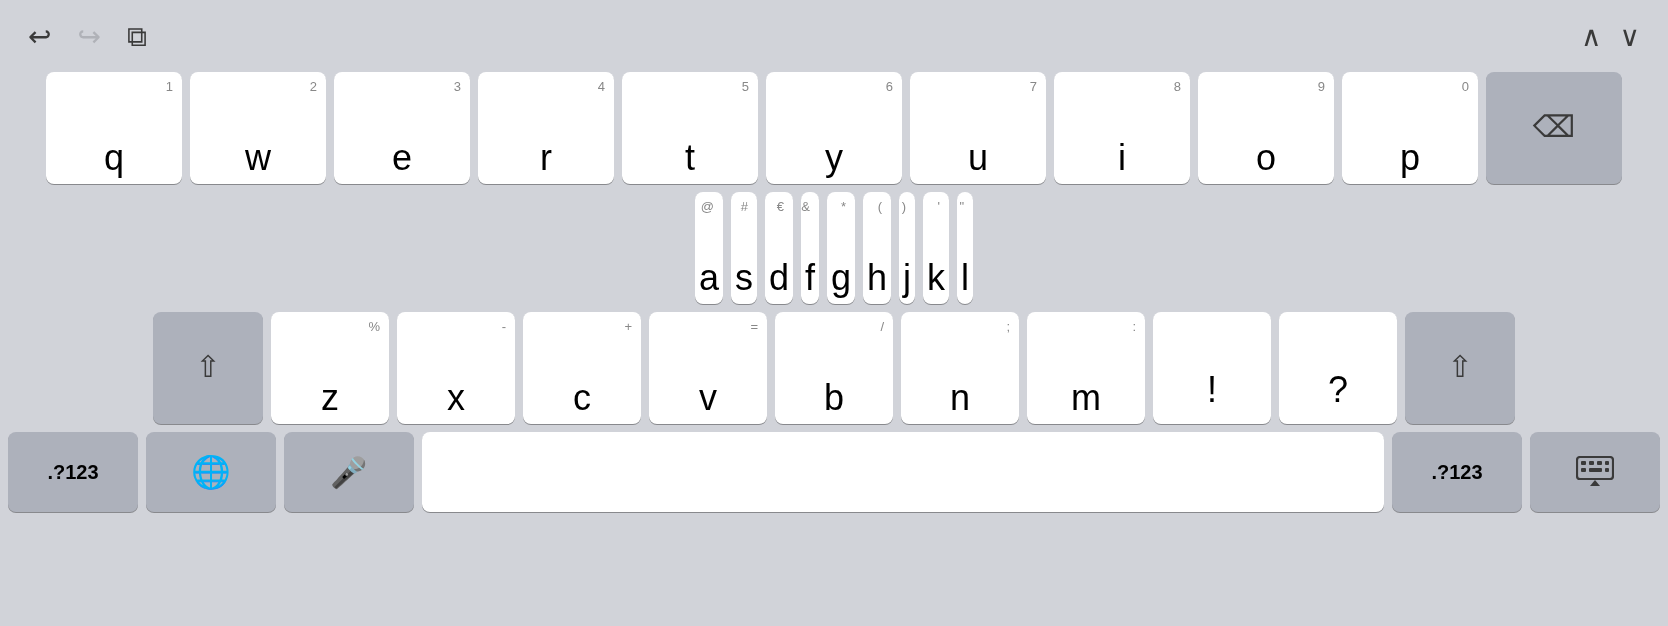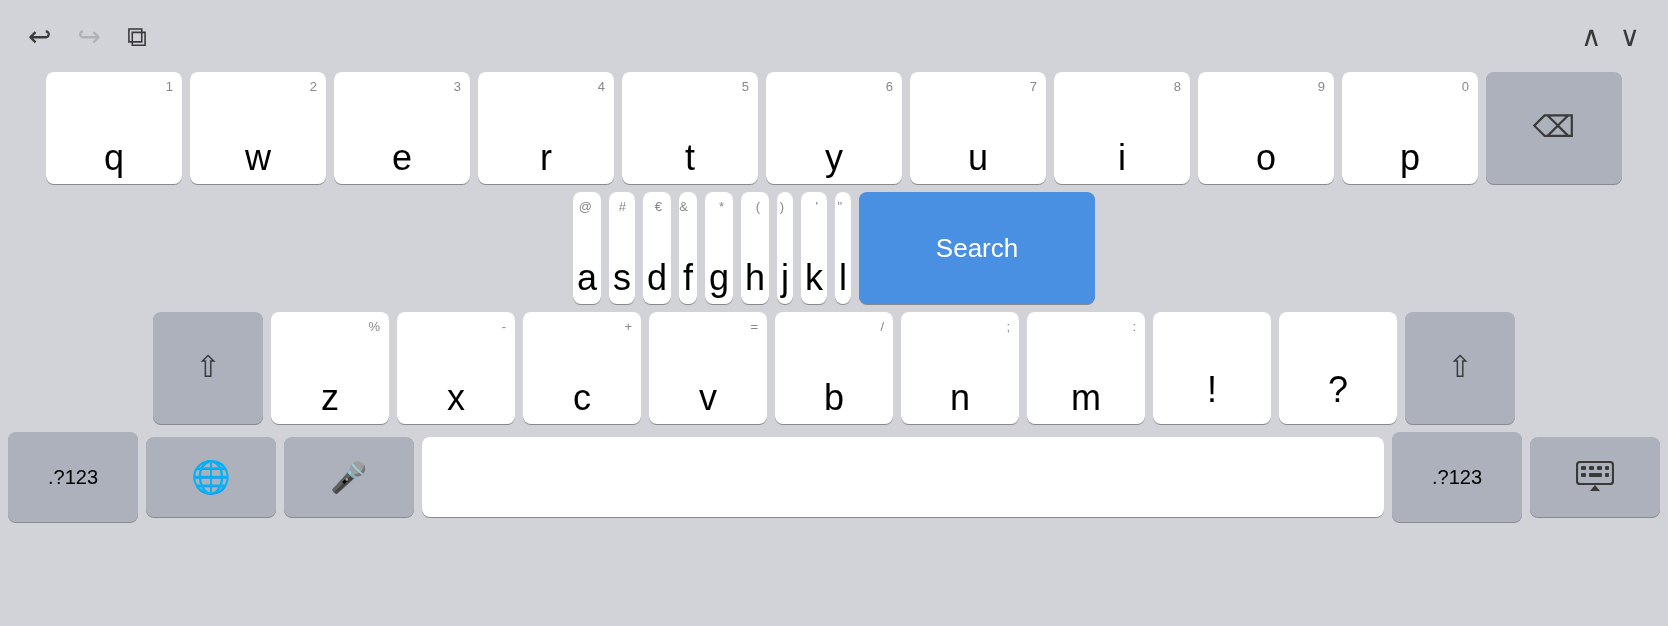--- a/index.html
+++ b/index.html
@@ -138,25 +138,25 @@
     .row3 .key { width: 118px; }
 
     
     .row4 {
       gap: 8px;
     }
     .key-numbers {
       width: 130px;
       background: #adb1bb;
       font-size: 20px;
-      font-weight: 400;
-      display: flex;
-      align-items: center;
-      justify-content: center;
-      height: 90px;
+      font-weight: 700;
+      display: flex;
+      align-items: center;
+      justify-content: center;
+      height: 80px;
       border-radius: 8px;
       box-shadow: 0 1px 0 rgba(0,0,0,0.35);
       border: none;
       cursor: pointer;
     }
     .key-globe {
       width: 130px;
       background: #adb1bb;
       display: flex;
       align-items: center;
@@ -321,23 +321,20 @@
       <span class="sub-char">)</span>
       <span class="main-char">j</span>
     </button>
     <button class="key">
       <span class="sub-char">'</span>
       <span class="main-char">k</span>
     </button>
     <button class="key">
       <span class="sub-char">"</span>
       <span class="main-char">l</span>
-    </button>
-    <button class="key-search">
-      <span>Search</span>
     </button>
   </div>
 
   <div class="key-row row3">
     <button class="key key-gray key-shift" style="width:110px;display:flex;align-items:center;justify-content:center;height:112px;">
       <span class="shift-icon">⇧</span>
     </button>
     <button class="key" style="width:118px;">
       <span class="sub-char">%</span>
       <span class="main-char">z</span>

